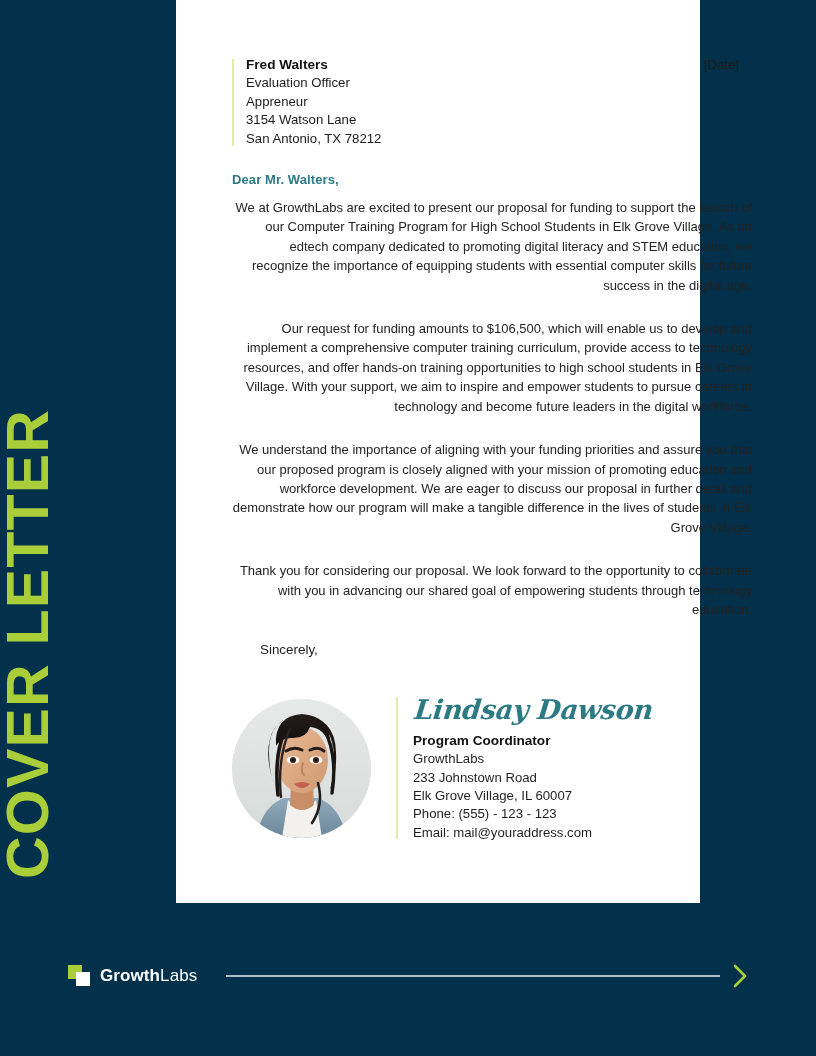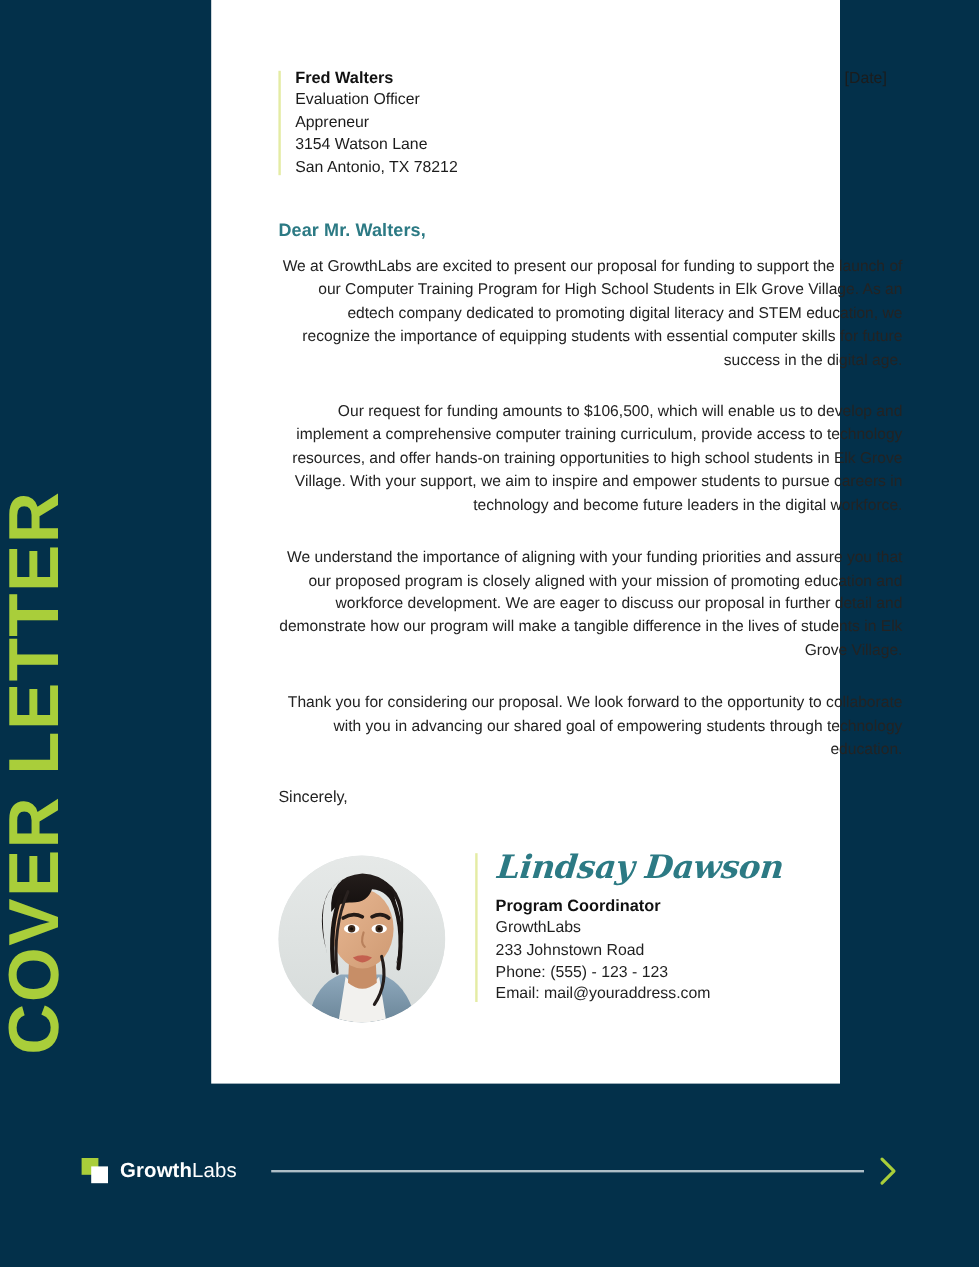--- a/index.html
+++ b/index.html
@@ -90,41 +90,42 @@
   .date-field {
     font-size: 13.2px;
     color: #1c1c1c;
     padding-top: 1px;
     padding-right: 13px;
     padding-left: 16px;
   }
 
   
   .salutation {
-    margin-top: 36px;
-    font-size: 15px;
+    margin-top: 24px;
+    font-size: 13px;
     font-weight: bold;
     color: #2c7a84;
     letter-spacing: 0.1px;
   }
   .body-para {
     margin-top: 11px;
     font-size: 13px;
     line-height: 19.4px;
     color: #232323;
     text-align: right;
   }
   .body-para.gap {
     margin-top: 24px;
   }
   .signoff {
     margin-top: 21px;
     font-size: 13.4px;
     line-height: 19.4px;
     color: #232323;
+    margin-left: 28px;
   }
 
   
   .sig-block {
     margin-top: 33px;
     display: flex;
     align-items: flex-start;
   }
   .avatar {
     width: 139px;
@@ -337,20 +338,21 @@
           </svg>
         </div>
 
         <div class="sig-right">
           <div class="sig-bar"></div>
           <div class="signature-name">Lindsay Dawson</div>
           <div class="sig-lines">
             <div class="role">Program Coordinator</div>
             <div>GrowthLabs</div>
             <div>233 Johnstown Road</div>
+            <div>Elk Grove Village, IL 60007</div>
             <div>Phone: (555) - 123 - 123</div>
             <div>Email: mail@youraddress.com</div>
           </div>
         </div>
 
       </div>
     </div>
   </div>
 
   <div class="footer">

